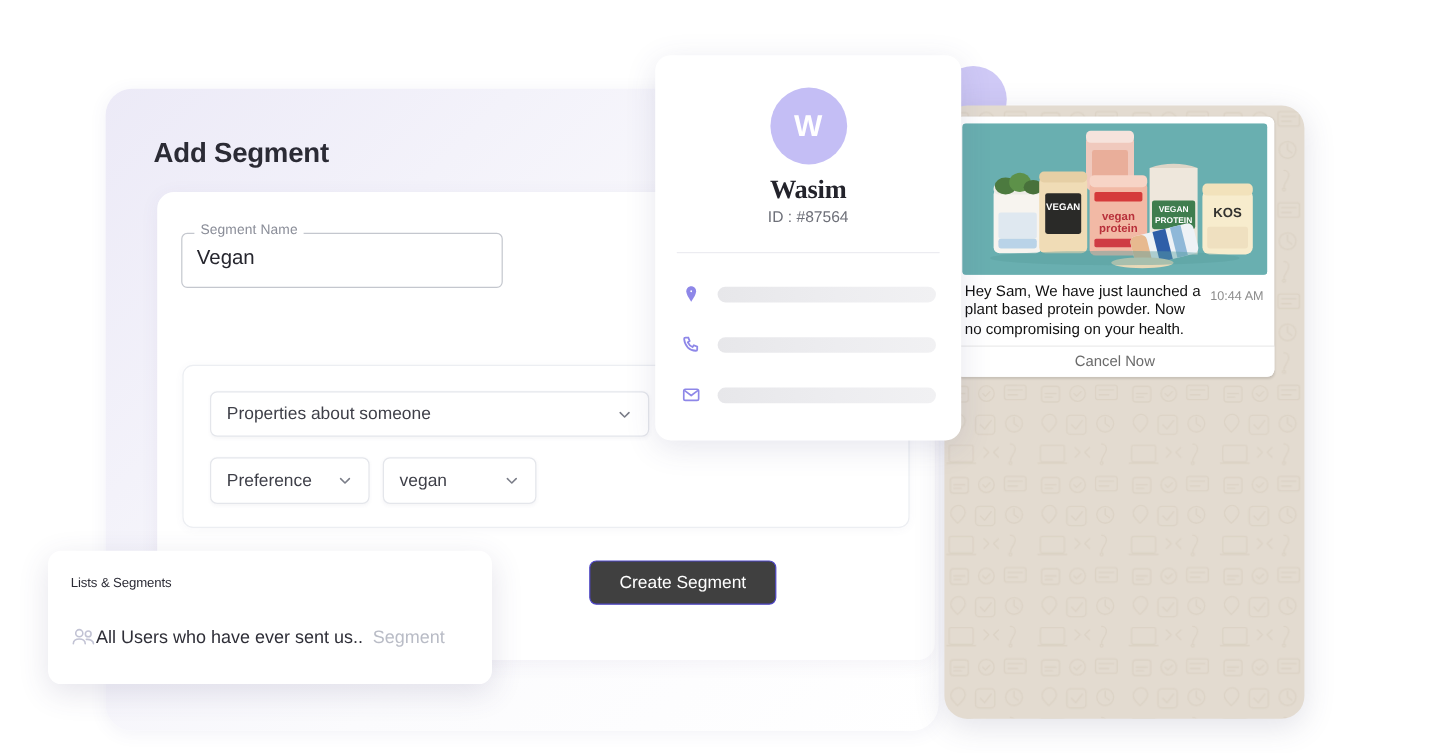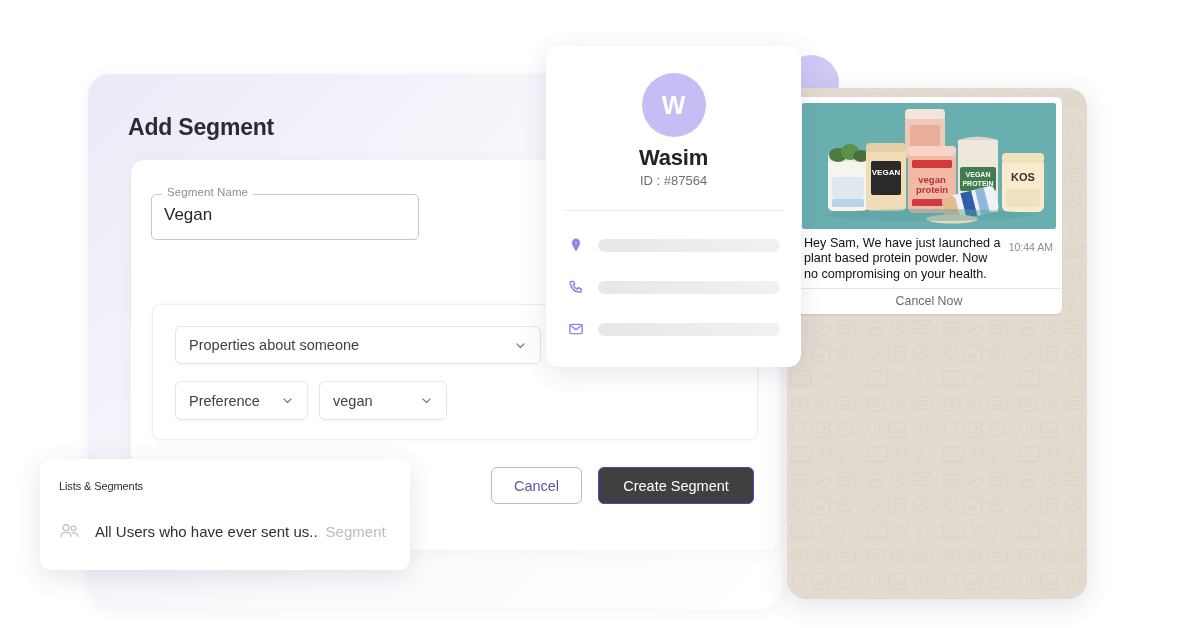--- a/index.html
+++ b/index.html
@@ -171,20 +171,21 @@
     font-size: 25px;
     font-weight: 600;
   }
   .profile-name {
     position: absolute; left: 0; right: 0; top: 99px;
     text-align: center;
     font-size: 22px;
     font-weight: 700;
     color: #23232b;
     letter-spacing: -0.2px;
+    font-family: Liberation Serif, serif;
   }
   .profile-id {
     position: absolute; left: 0; right: 0; top: 127px;
     text-align: center;
     font-size: 13px;
     color: #6e7079;
   }
   .profile-divider {
     position: absolute;
     left: 18px; right: 18px; top: 164px;
@@ -291,21 +292,20 @@
   }
   .lists-row {
     position: absolute;
     left: 19px; top: 62px;
     right: 14px;
     display: flex;
     align-items: center;
   }
   .lists-row .people { width: 21px; height: 21px; flex: none; }
   .lists-row .rlabel {
-    margin-left: 15px;
     font-size: 15px;
     color: #2f2f38;
     white-space: nowrap;
   }
   .lists-row .rtag {
     margin-left: 8px;
     font-size: 15px;
     color: #b9bcc6;
   }
 </style>
@@ -353,21 +353,20 @@
         <span class="chev">
           <svg viewBox="0 0 16 16" width="13" height="13" fill="none" stroke="#7a7d88" stroke-width="1.6" stroke-linecap="round" stroke-linejoin="round">
               <path d="M3.5 6l4.5 4.5L12.5 6"></path>
             </svg>
         </span>
       </div>
 
     </div>
 
     <div class="btn-row">
-      <div class="btn btn-cancel">Cancel</div>
       <div class="btn btn-create">Create Segment</div>
     </div>
 
   </div>
 
   <div class="phone">
 
     <svg class="phone-doodle" viewBox="0 0 300 511" preserveAspectRatio="xMidYMid slice">
       <defs>
         <pattern id="dood" x="0" y="0" width="76" height="76" patternUnits="userSpaceOnUse">

